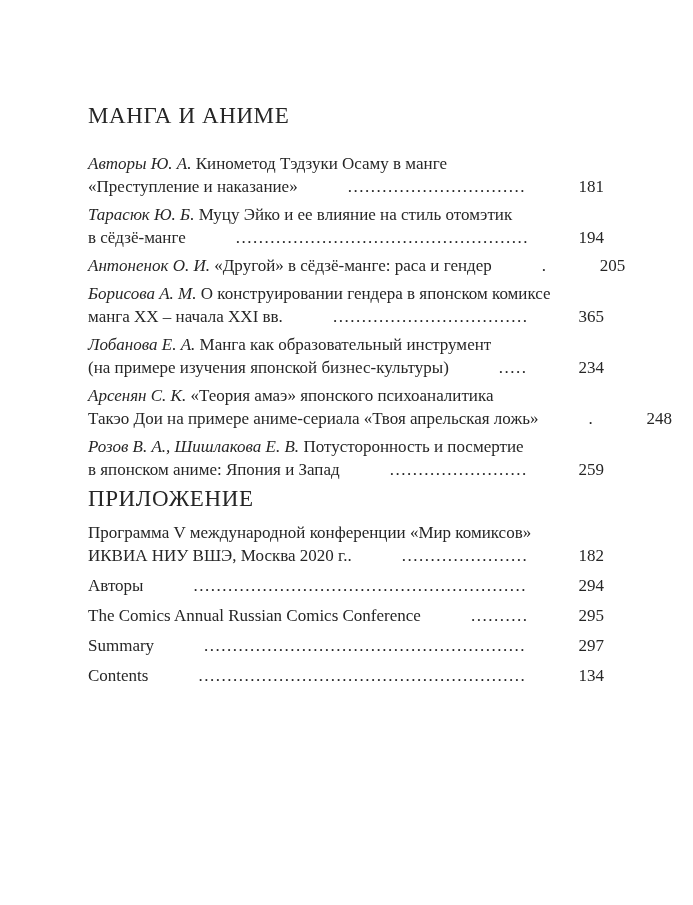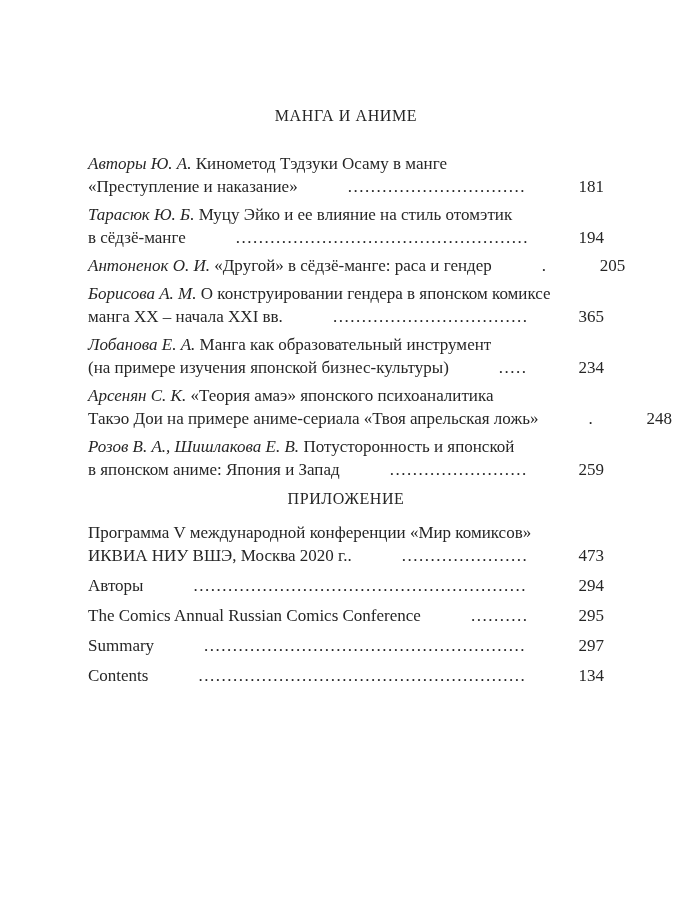--- a/index.html
+++ b/index.html
@@ -9,23 +9,23 @@
     font-family: "Liberation Serif", "DejaVu Serif", serif;
     color: #262626;
   }
   .page {
     width: 693px; height: 905px;
     box-sizing: border-box;
     padding: 104px 89px 0 88px;
     overflow: hidden;
   }
   .section-heading {
-    font-size: 16px;
+    font-size: 23px;
     line-height: 24px;
-    text-align: center;
+    text-align: left;
     letter-spacing: 0.6px;
     font-weight: normal;
     margin: 0 0 24px 0;
   }
   .sec2 .section-heading { margin-top: 6px; margin-bottom: 10px; }
   .entry {
     font-size: 17px;
     line-height: 23px;
     margin: 0 0 5px 0;
   }
@@ -102,38 +102,38 @@
     <p class="entry">
       <span class="l1"><i class="author">Арсенян С. К.</i> <span>«Теория амаэ» японского психоаналитика</span></span>
       <span class="ll">
           <span class="t">Такэо Дои на примере аниме-сериала «Твоя апрельская ложь»</span>
           <span class="leader"></span>
           <span class="pg">248</span>
         </span>
     </p>
 
     <p class="entry">
-      <span class="l1"><i class="author">Розов В. А., Шишлакова Е. В.</i> <span>Потусторонность и японской</span></span>
+      <span class="l1"><i class="author">Розов В. А., Шишлакова Е. В.</i> <span>Потусторонность и посмертие</span></span>
       <span class="ll">
           <span class="t">в японском аниме: Япония и Запад</span>
           <span class="leader"></span>
           <span class="pg">259</span>
         </span>
     </p>
   </div>
 
   <div class="sec2">
     <h2 class="section-heading">ПРИЛОЖЕНИЕ</h2>
 
     <p class="entry">
       <span class="l1">Программа V международной конференции «Мир комиксов»</span>
       <span class="ll">
           <span class="t">ИКВИА НИУ ВШЭ, Москва 2020 г..</span>
           <span class="leader"></span>
-          <span class="pg">473</span>
+          <span class="pg">182</span>
         </span>
     </p>
 
     <p class="entry">
       <span class="ll">
           <span class="t">Авторы</span>
           <span class="leader"></span>
           <span class="pg">294</span>
         </span>
     </p>

